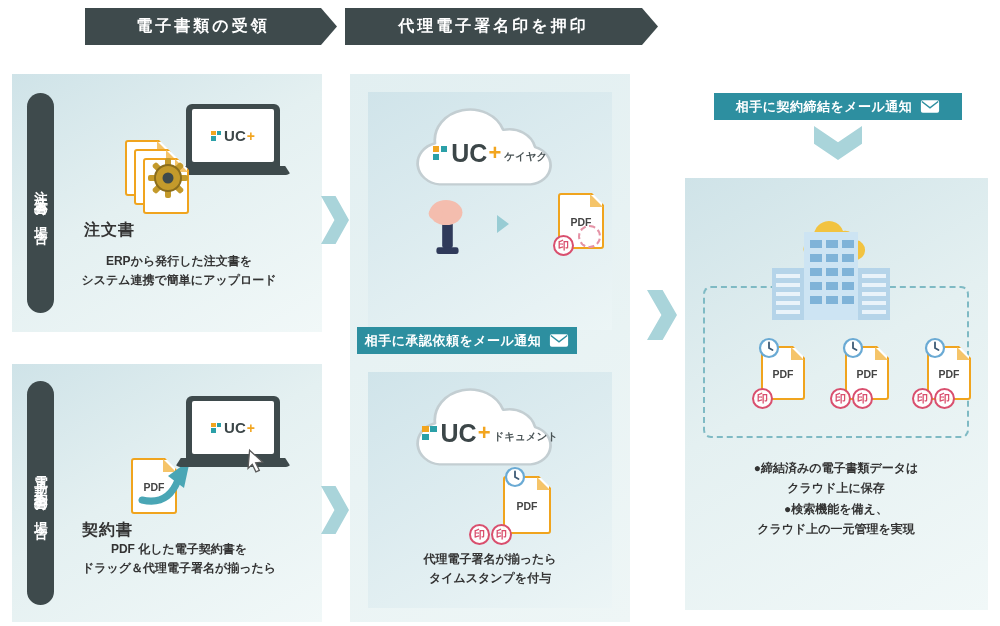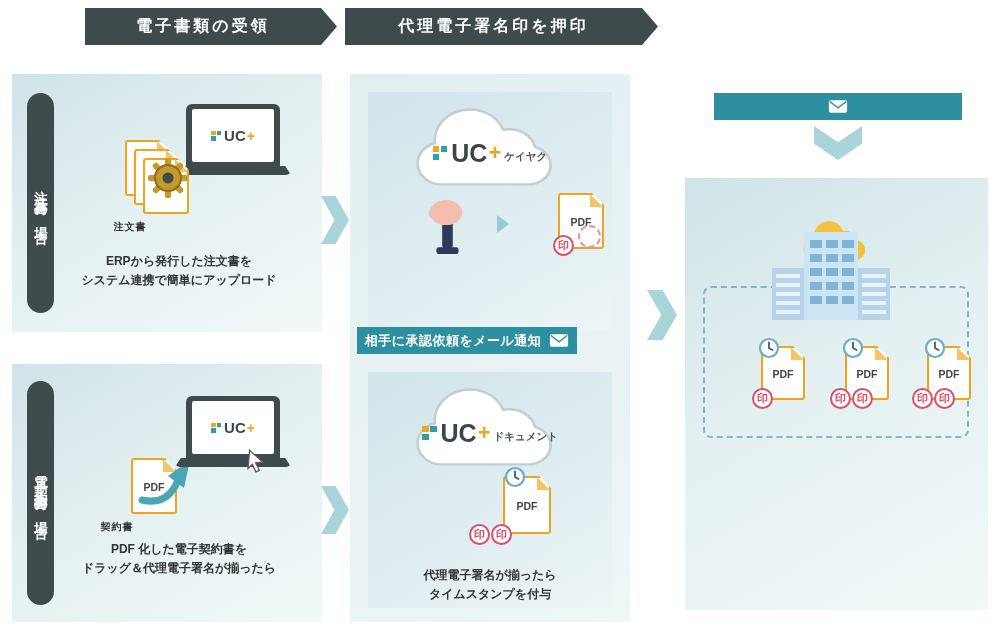--- a/index.html
+++ b/index.html
@@ -74,21 +74,21 @@
   .lt-base{width:116px;height:9px;background:#3e4a4c;margin-left:-11px;border-radius:2px 2px 5px 5px;
            clip-path:polygon(5% 0,95% 0,100% 100%,0 100%);}
 
   
   .cloud{position:absolute;z-index:3;}
   .cloud svg.cshape{position:absolute;inset:0;width:100%;height:100%;}
   .cloud .ccontent{position:absolute;left:0;right:0;top:38%;display:flex;align-items:center;justify-content:center;}
 
   
   .cap{position:absolute;text-align:center;font-size:12px;font-weight:bold;color:#333;line-height:1.55;white-space:pre-line;z-index:3;}
-  .doclabel{position:absolute;text-align:center;font-size:10px;font-weight:bold;color:#333;letter-spacing:1px;z-index:3;}
+  .doclabel{position:absolute;text-align:left;font-size:16px;font-weight:bold;color:#333;letter-spacing:1px;z-index:3;}
 
   
   .banner{position:absolute;background:#2d8fa0;color:#fff;font-size:13px;font-weight:bold;height:27px;
           display:flex;align-items:center;justify-content:center;gap:8px;letter-spacing:.5px;z-index:6;}
   .mail{width:20px;height:15px;display:inline-block;}
 
   
   .dashedbox{position:absolute;left:703px;top:286px;width:266px;height:152px;border:2px dashed #7fbac4;border-radius:8px;z-index:2;}
   .docgroup{position:absolute;width:78px;height:80px;z-index:4;top:342px;}
   .docgroup .pdf{left:6px;top:4px;width:44px;height:54px;}
@@ -259,24 +259,25 @@
     </div>
     <span class="clock" style="left:38px;top:-10px;">
       <svg viewBox="0 0 22 22" width="22" height="22">
         <circle cx="11" cy="11" r="9" fill="#fff" stroke="#6aaad4" stroke-width="2.2"></circle>
         <path d="M11 5.5 V11 L14.5 13" fill="none" stroke="#3d5a75" stroke-width="1.8" stroke-linecap="round"></path>
       </svg>
     </span>
     <span class="seal" style="left:3px;top:48px;">印</span>
     <span class="seal" style="left:25px;top:48px;">印</span>
   </div>
-  <div class="cap" style="left:356px;top:550px;width:268px;margin-top:16px;">代理電子署名が揃ったら
+  <div class="cap" style="left:356px;top:550px;width:268px;">代理電子署名が揃ったら
 タイムスタンプを付与</div>
 
   <div class="banner" style="left:714px;top:93px;width:248px;">
+    <span>相手に契約締結をメール通知</span>
     <span class="mail">
       <svg viewBox="0 0 22 16" width="20" height="15">
         <rect x="1" y="1" width="20" height="14" rx="2" fill="#fff"></rect>
         <path d="M2 2.5 L11 9.5 L20 2.5" fill="none" stroke="#2d8fa0" stroke-width="1.6"></path>
       </svg>
     </span>
   </div>
 
   <svg class="absimg" style="left:796px;top:218px;width:78px;height:46px;z-index:3;" viewBox="0 0 72 46">
     <path d="M16 42 A11 11 0 0 1 15 20 A15 15 0 0 1 44 13 A11 11 0 0 1 57 22 A9.5 9.5 0 0 1 55 42 Z" fill="#f2c340"></path>
@@ -355,14 +356,18 @@
     <span class="clock">
       <svg viewBox="0 0 22 22" width="22" height="22">
         <circle cx="11" cy="11" r="9" fill="#fff" stroke="#6aaad4" stroke-width="2.2"></circle>
         <path d="M11 5.5 V11 L14.5 13" fill="none" stroke="#3d5a75" stroke-width="1.8" stroke-linecap="round"></path>
       </svg>
     </span>
     <span class="seal" style="left:28px;top:46px;">印</span>
     <span class="seal" style="left:50px;top:46px;">印</span>
   </div>
 
+  <div class="cap" style="left:697px;top:458px;width:278px;line-height:1.7;">●締結済みの電子書類データは
+クラウド上に保存
+●検索機能を備え、
+クラウド上の一元管理を実現</div>
 
 </div>
 
 </body></html>

